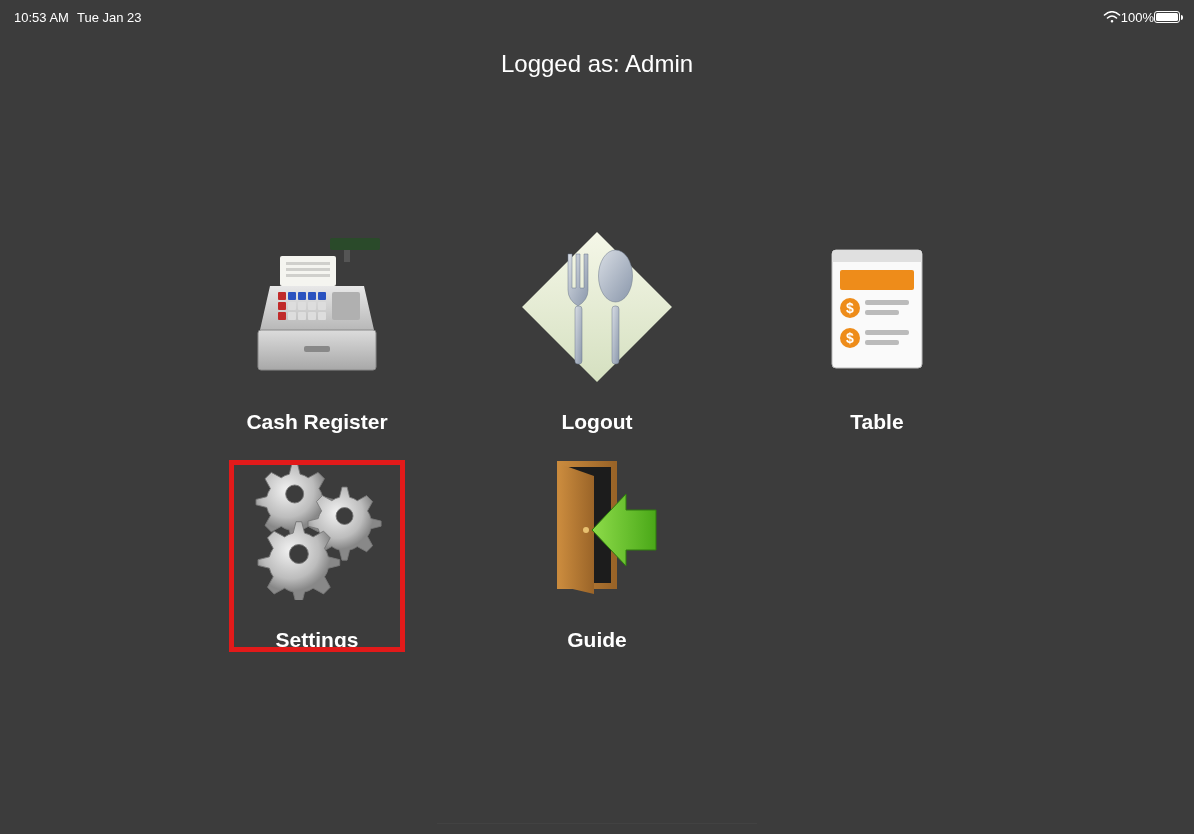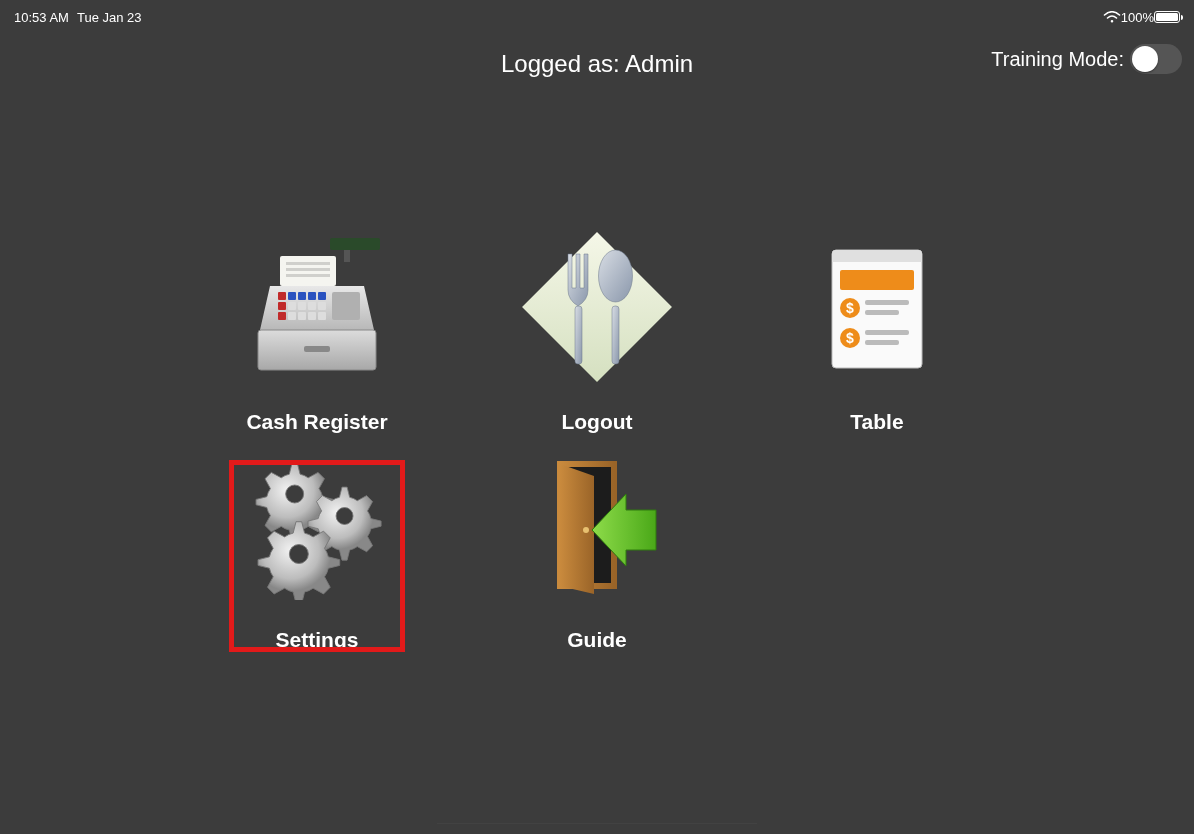--- a/index.html
+++ b/index.html
@@ -164,26 +164,20 @@
     <span>100%</span>
     <span class="battery-outline">
       <span class="battery-fill"></span>
     </span>
   </div>
 </div>
 
 <div class="top-row">
   <div class="login-text">Logged as: Admin</div>
   <div class="toggles">
-    <div class="toggle-row">
-      <span class="toggle-label">Training Mode:</span>
-      <div class="toggle">
-        <div class="toggle-knob"></div>
-      </div>
-    </div>
   </div>
 </div>
 
 <div class="menu-grid">
 
   <div class="menu-item">
     <div class="icon-box">
       <svg width="150" height="150" viewBox="0 0 150 150">
 
         <rect x="88" y="6" width="50" height="12" rx="2" fill="#2a4a2a"></rect>

